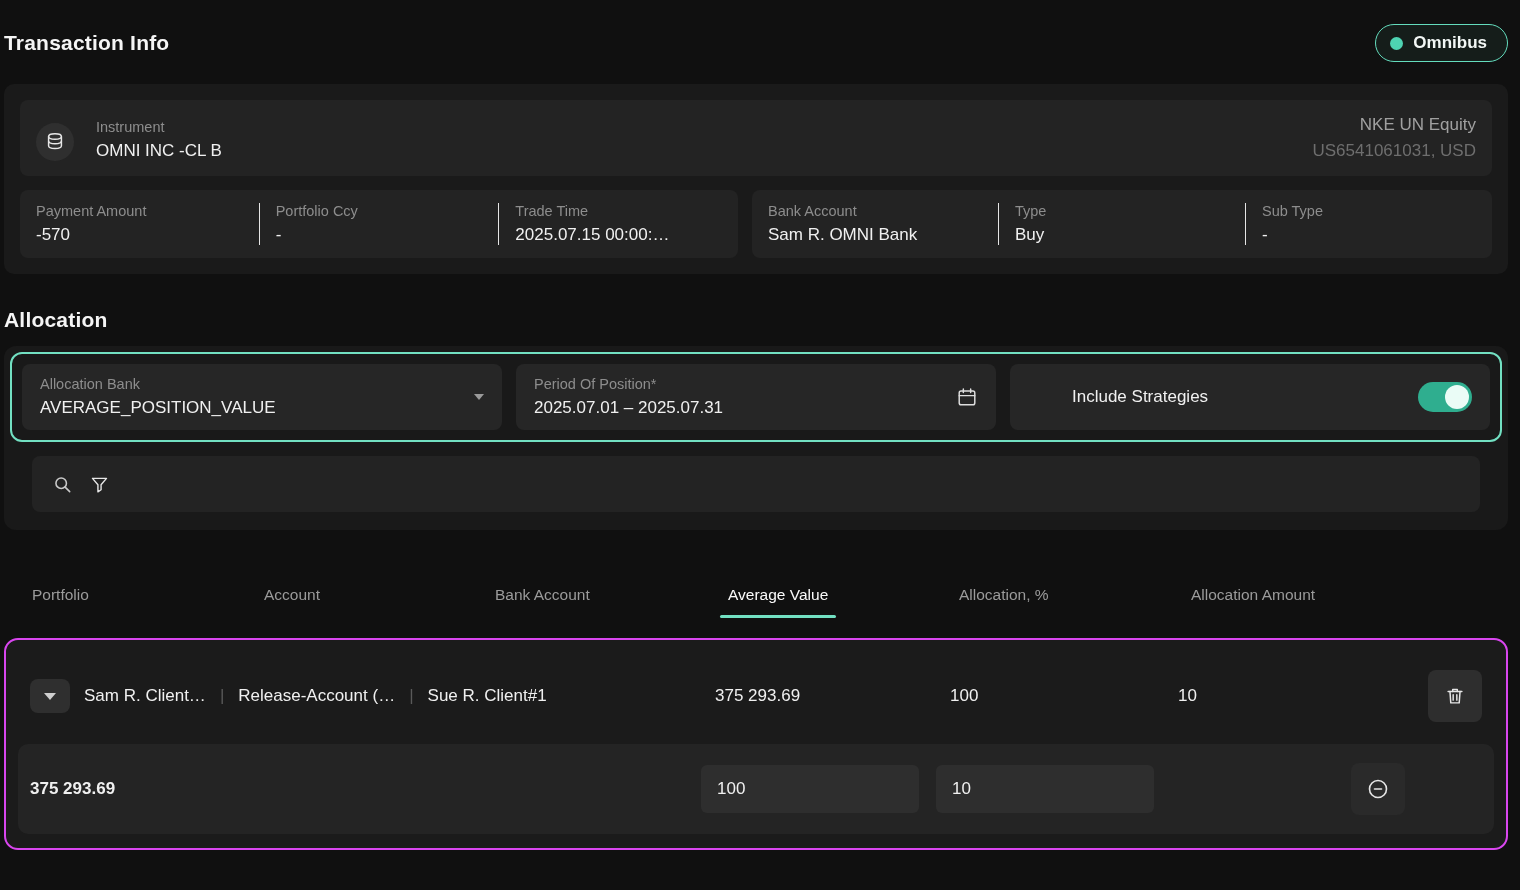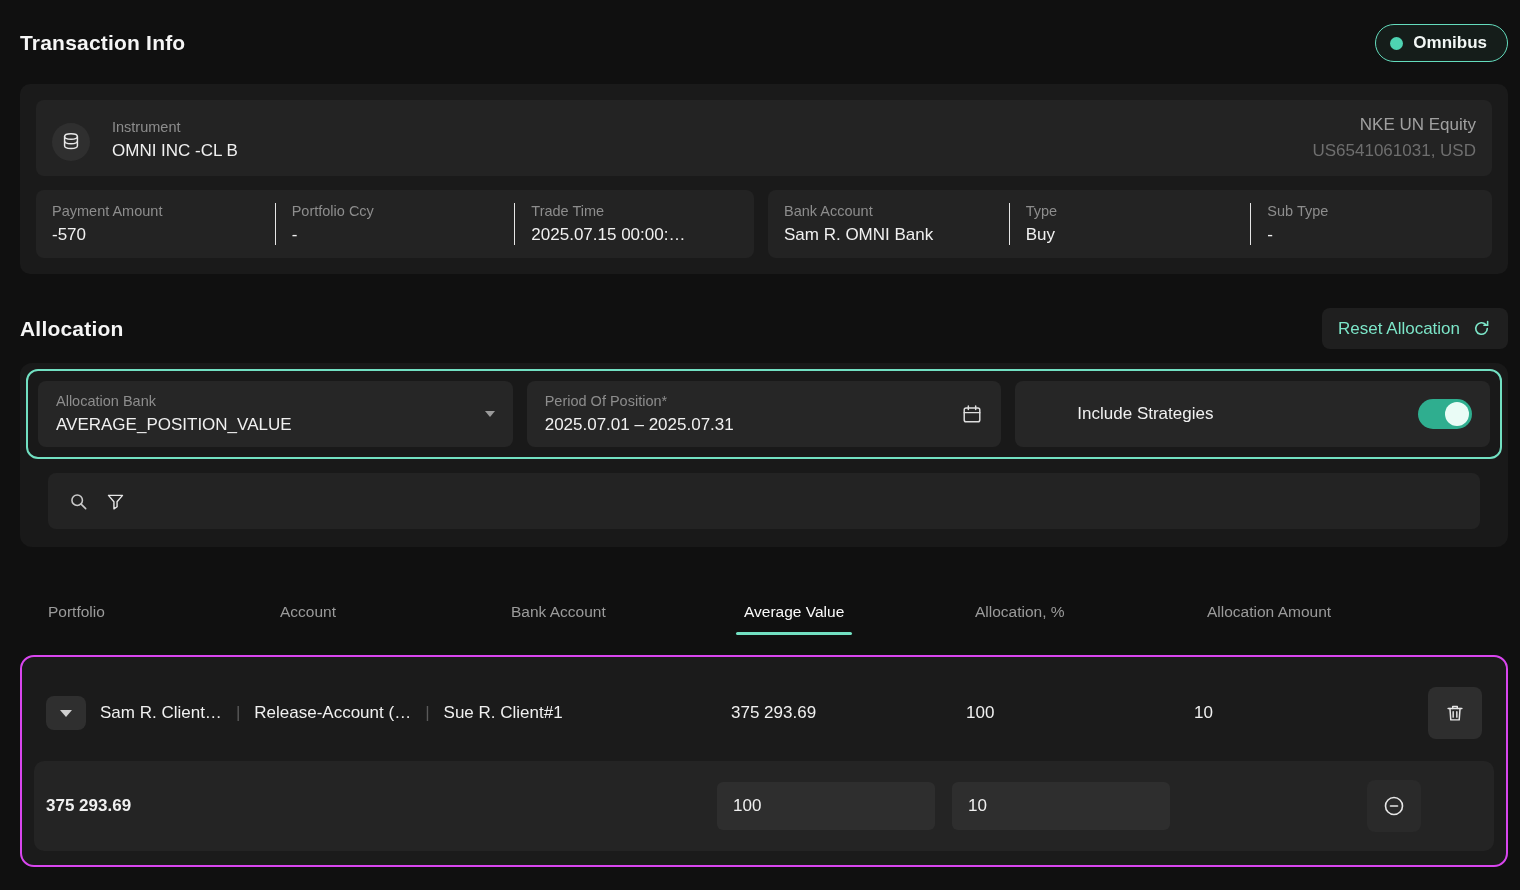--- a/index.html
+++ b/index.html
@@ -3,21 +3,21 @@
 <meta charset="utf-8">
 <style>
   * { box-sizing: border-box; margin: 0; padding: 0; }
   html, body { width: 1520px; height: 890px; }
   body {
     background: #101010;
     color: #f0f0f0;
     font-family: "Liberation Sans", sans-serif;
     overflow: hidden;
   }
-  .page { width: 1520px; padding: 24px 12px 0 20px; }
+  .page { width: 1520px; padding: 24px 12px 0 4px; }
 
   
   .page-header, .section-header {
     display: flex; justify-content: space-between; align-items: center;
   }
   h1, h2 { font-size: 21px; font-weight: 700; letter-spacing: .2px; color: #f5f5f5; }
 
   .pill {
     display: flex; align-items: center; gap: 10px;
     border: 1.5px solid #64dcbd; border-radius: 999px;
@@ -199,29 +199,20 @@
         <div class="field">
           <div class="mini-label">Sub Type</div>
           <div class="mini-value">-</div>
         </div>
       </div>
     </div>
   </section>
 
   <div class="section-header">
     <h2>Allocation</h2>
-    <button class="reset-btn">
-      <span>Reset Allocation</span>
-      <span>
-        <svg width="21" height="21" viewBox="0 0 24 24" fill="none" stroke="currentColor" stroke-width="1.8" stroke-linecap="round">
-          <path d="M18.6 12a6.6 6.6 0 1 1-1.7-4.4"></path>
-          <path d="M19 4v4.2h-4.2"></path>
-        </svg>
-      </span>
-    </button>
   </div>
 
   <section class="alloc-card">
     <div class="controls-outline">
 
       <div class="control">
         <div>
           <div class="mini-label">Allocation Bank</div>
           <div class="mini-value">AVERAGE_POSITION_VALUE</div>
         </div>

